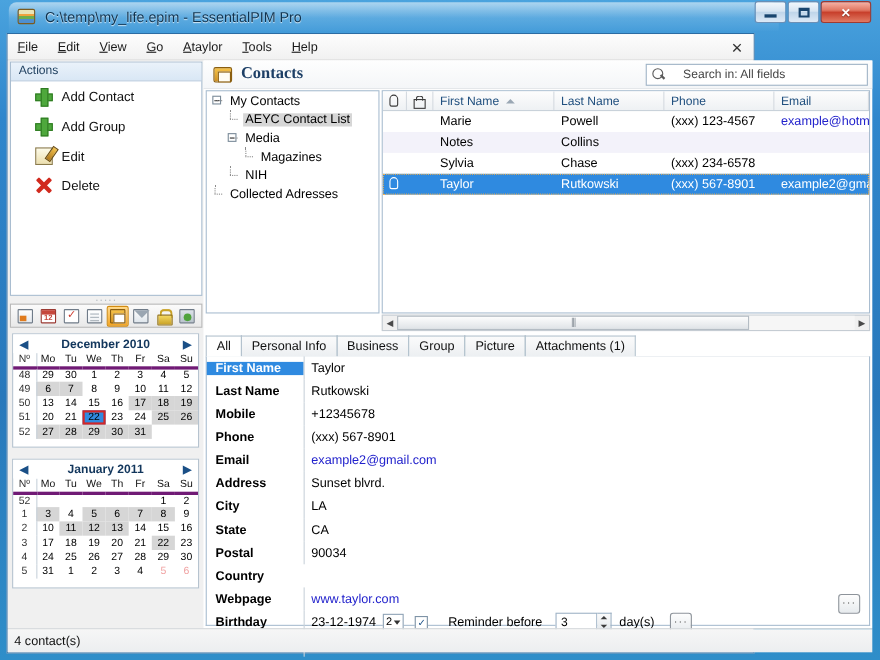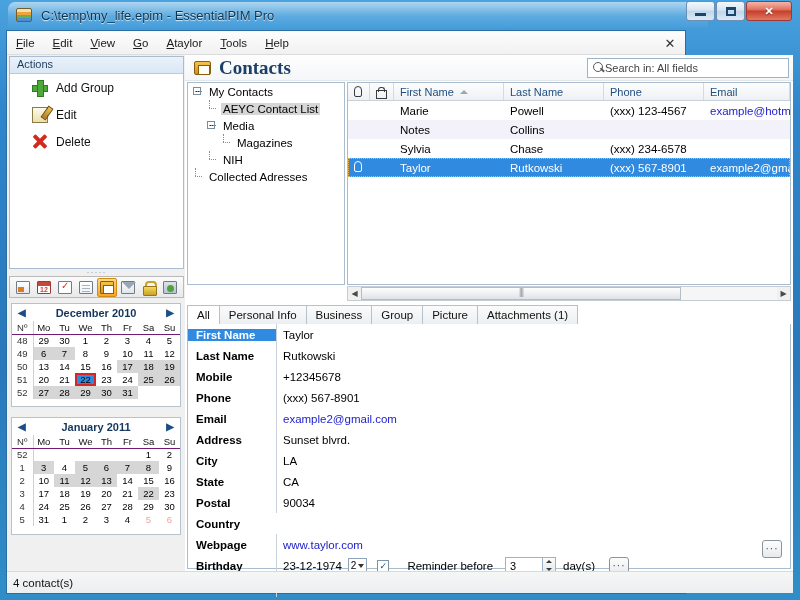--- a/index.html
+++ b/index.html
@@ -156,48 +156,48 @@
     position:relative; font-size:11px; font-weight:bold; color:#12365c;
     background:#fff;
   }
   .cal-arrow { position:absolute; font-size:10px; color:#1a4f86; }
   .cal-arrow.l { left:6px; } .cal-arrow.r { right:6px; }
   table.cal { width:100%; border-collapse:collapse; }
   table.cal th, table.cal td {
     font-size:9.5px; text-align:center; height:13px; width:20px;
     font-family:"Liberation Sans",sans-serif; color:#000;
   }
-  table.cal th { font-weight:normal; border-bottom:1px solid #701a75; color:#111;}
+  table.cal th { font-weight:normal; border-bottom:3px solid #701a75; color:#111;}
   table.cal th.wk, table.cal td.wk { border-right:1px solid #c8d2db; color:#333; }
   td.we { color:#d91818; }
   td.out { color:#b0b0b0; }
   td.out.we { color:#f0a2a2; }
   td.hl { background:#d6d6d6; }
   td.sel { background:#2f8ae0; color:#fff; outline:2px solid #d32626; outline-offset:-2px; }
 
   
   #right-area { position:absolute; left:178px; top:0; width:608px; height:516px; background:#fff; }
   #page-header {
     position:absolute; left:0; top:0; width:608px; height:26px;
     background:linear-gradient(180deg,#fefefe,#f4f6f8);
     display:flex; align-items:center; border-bottom:1px solid #e4e7ea;
   }
   #header-icon { margin-left:9px; width:17px; height:14px;
     background:linear-gradient(180deg,#f6c34a,#d18f1c); border:1px solid #8a5e10; border-radius:2px; position:relative;}
   #header-icon::after{content:"";position:absolute;left:3px;top:3px;width:10px;height:8px;background:#fffdf4;border:1px solid #8a5e10;}
-  #page-title { margin-left:8px; font-size:19px; font-weight:bold;
+  #page-title { margin-left:8px; font-size:15px; font-weight:bold;
     font-family:"Liberation Serif", serif; color:#1d3f66; }
   #search-box {
     position:absolute; right:4px; top:3px; width:202px; height:20px;
     background:#fff; border:1px solid #9fb3c6; display:flex; align-items:center;
   }
   #search-icon { margin-left:5px; width:12px; height:12px; position:relative; flex:0 0 12px;}
   #search-icon::before{content:"";position:absolute;left:0;top:0;width:8px;height:8px;border:1.5px solid #5a5a5a;border-radius:50%;}
   #search-icon::after{content:"";position:absolute;left:7px;top:7px;width:5px;height:1.5px;background:#5a5a5a;transform:rotate(45deg);}
-  #search-text { margin-left:0; font-size:11px; color:#444; }
+  #search-text { margin-left:16px; font-size:11px; color:#444; }
 
   
   #tree-panel { position:absolute; left:2px; top:27px; width:158px; height:203px;
     background:#fff; border:1px solid #a9bdd0; overflow:hidden; }
   .tree-row { height:17px; display:flex; align-items:center; font-size:11.5px; white-space:nowrap;}
   .tw { position:relative; width:12px; height:17px; flex:0 0 12px;}
   .tw .box { position:absolute; left:1px; top:4px; width:8px; height:8px;
     border:1px solid #7b8b99; background:#fff; }
   .tw .box::before { content:""; position:absolute; left:1px; top:3px; width:4px; height:1px; background:#2a2a2a;}
   .tw .dash { position:absolute; left:3px; top:8px; width:7px; height:1px;
@@ -316,20 +316,24 @@
 
     <div id="body-split">
 
       <div id="left-panel">
 
         <div id="actions-box">
           <div id="actions-header">Actions</div>
 
           <div class="action-row">
             <span class="ic ic-plus"></span>
+            <span class="action-label">Add Contact</span>
+          </div>
+          <div class="action-row">
+            <span class="ic ic-plus"></span>
             <span class="action-label">Add Group</span>
           </div>
           <div class="action-row">
             <span class="ic ic-edit"></span>
             <span class="action-label">Edit</span>
           </div>
           <div class="action-row">
             <span class="ic ic-del"></span>
             <span class="action-label">Delete</span>
           </div>

